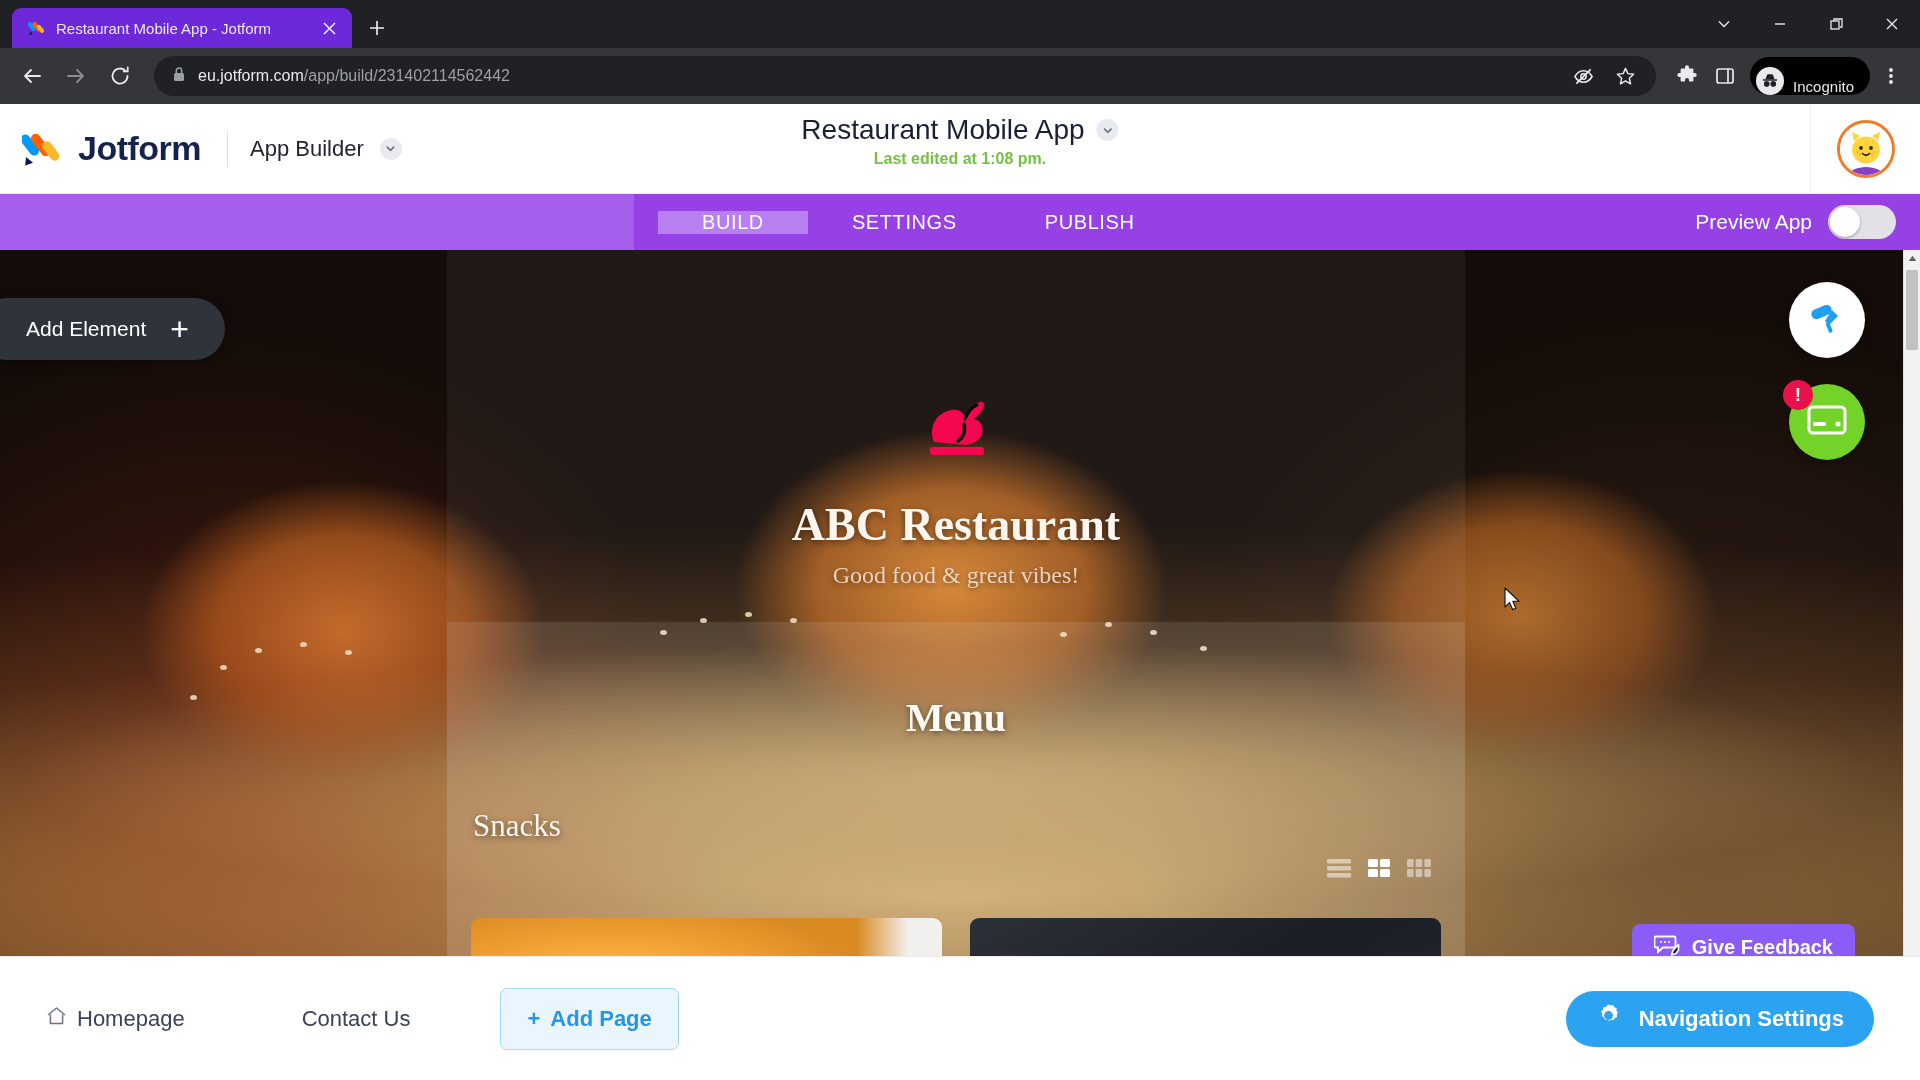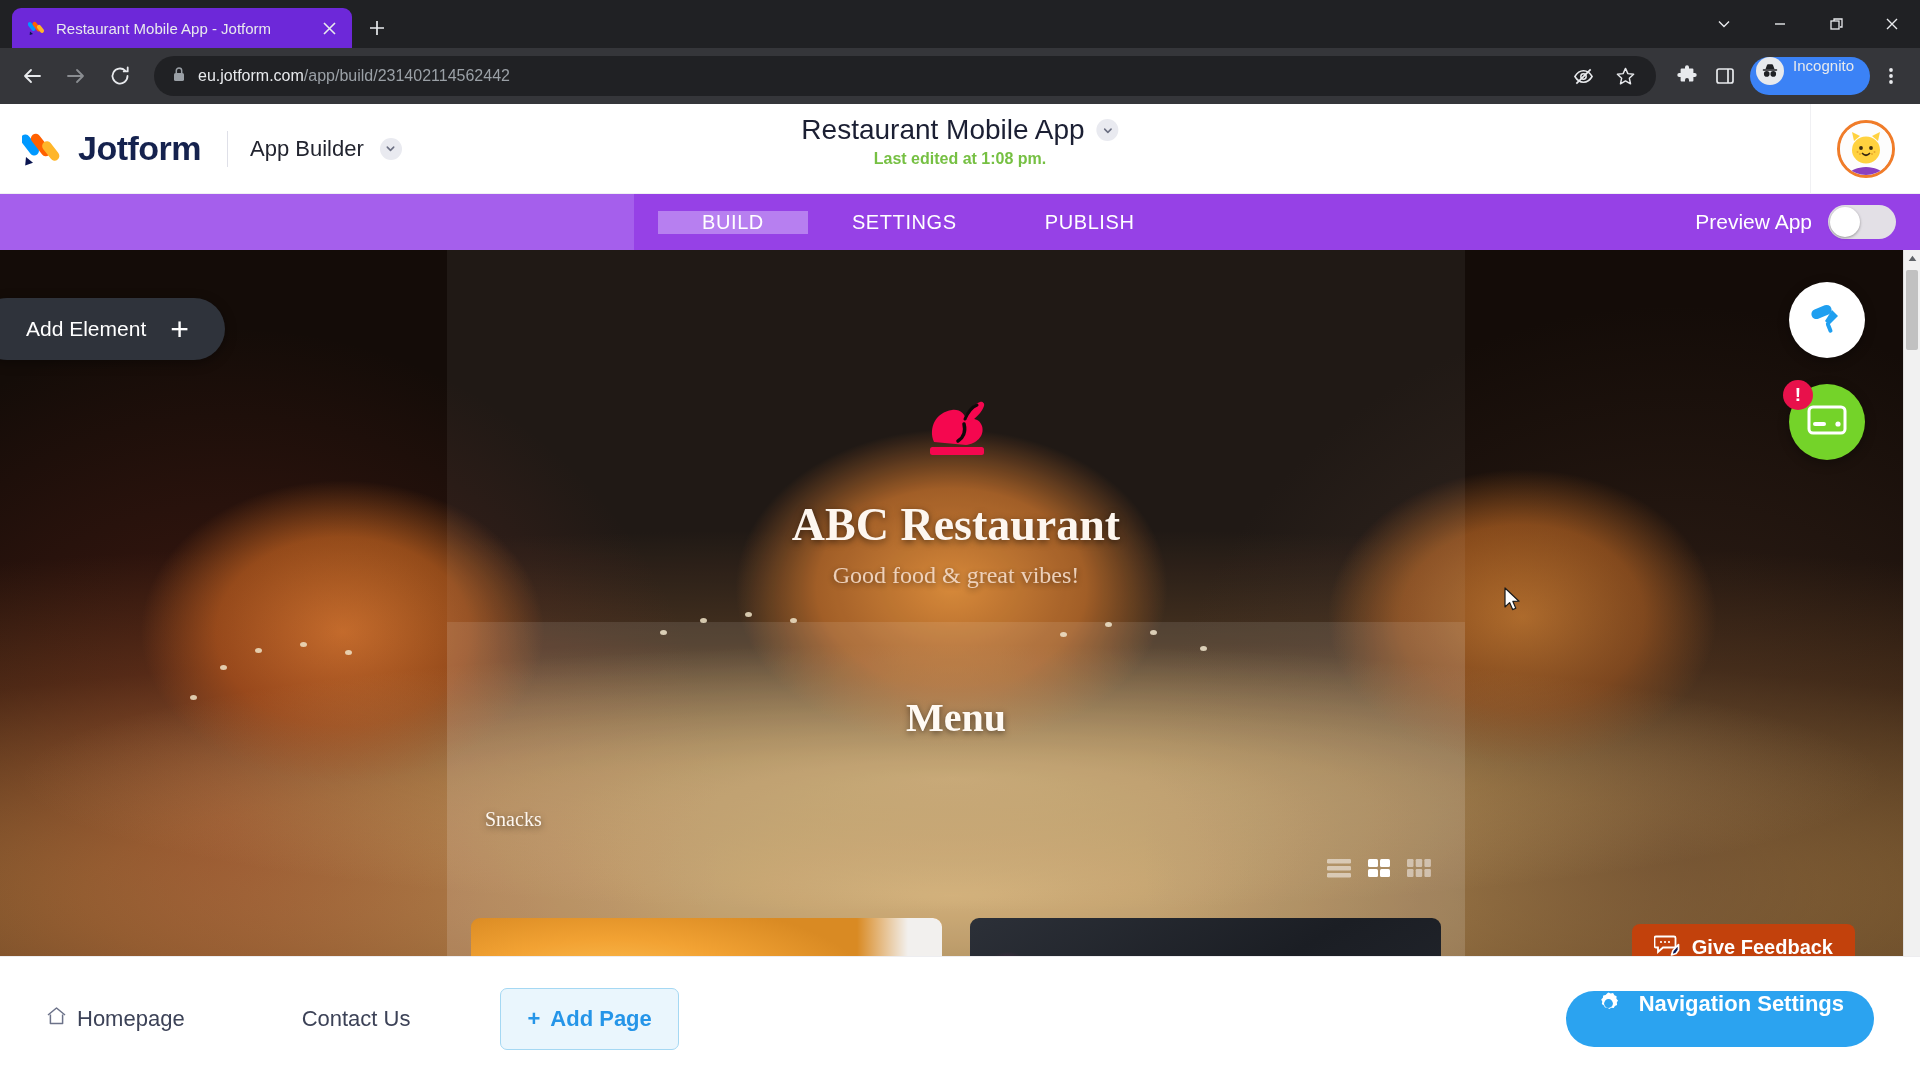--- a/index.html
+++ b/index.html
@@ -58,22 +58,22 @@
     gap: 12px; min-width: 0;
   }
   .omni-url { font-size: 16px; color: #e8eaed; white-space: nowrap; overflow: hidden; }
   .omni-url .path { color: #9aa0a6; }
   .omni-right { margin-left: auto; display: flex; align-items: center; gap: 8px; }
   .tb-icon {
     width: 34px; height: 34px; display: flex; align-items: center;
     justify-content: center; color: #e8eaed; border-radius: 50%;
   }
   .incognito-badge {
-    height: 38px; background: #3b82f6; border-radius: 19px; display: flex;
-    align-items: flex-start; gap: 9px; padding: 0 16px 0 6px; margin-left: 4px;
+    height: 38px; background: #000000; border-radius: 19px; display: flex;
+    align-items: flex-end; gap: 9px; padding: 0 16px 0 6px; margin-left: 4px;
   }
   .incognito-avatar {
     width: 28px; height: 28px; border-radius: 50%; background: #e8eaed;
     display: flex; align-items: center; justify-content: center;
   }
   .incognito-label { color: #e8eaed; font-size: 15px; }
 
   
   .page { flex: 1; position: relative; background: #fff; overflow: hidden; }
 
@@ -188,22 +188,22 @@
   .menu-panel {
     position: absolute; left: 0; right: 0; top: 372px; bottom: 0;
     background: rgba(255,255,255,0.10);
   }
   .menu-heading {
     text-align: center; margin-top: 72px;
     font-family: "Liberation Serif", serif; font-weight: 700; font-size: 40px;
     color: #fffaf4; text-shadow: 0 2px 6px rgba(0,0,0,.5);
   }
   .menu-category {
-    position: absolute; left: 38px; top: 186px;
-    font-family: "Liberation Serif", serif; font-size: 20px; color: #fdf6ef;
+    position: absolute; left: 26px; top: 186px;
+    font-family: "Liberation Serif", serif; font-size: 31px; color: #fdf6ef;
     text-shadow: 0 2px 6px rgba(0,0,0,.5);
   }
   .view-modes {
     position: absolute; right: 34px; top: 236px; display: flex; gap: 17px; align-items: center;
   }
   .vm { opacity: .62; }
   .vm.active { opacity: 1; }
   .cards-row { position: absolute; left: 24px; right: 24px; top: 296px; display: flex; gap: 28px; }
   .card {
     flex: 1; height: 130px; border-radius: 9px; position: relative; overflow: hidden;
@@ -251,21 +251,21 @@
   }
   .fab-badge {
     position: absolute; left: -6px; top: -4px; width: 30px; height: 30px;
     border-radius: 50%; background: #e8114b; color: #fff; font-size: 19px;
     font-weight: 700; display: flex; align-items: center; justify-content: center;
   }
 
   
   .give-feedback {
     position: absolute; right: 48px; bottom: 14px; height: 46px;
-    background: #c2410c; border-radius: 8px 8px 0 0; display: flex;
+    background: #8b5cf6; border-radius: 8px 8px 0 0; display: flex;
     align-items: center; gap: 12px; padding: 0 22px;
   }
   .give-feedback span { color: #fff; font-size: 20px; font-weight: 700; }
 
   
   .vscroll {
     position: absolute; right: 0; top: 0; bottom: 0; width: 17px;
     background: #f1f1f1; border-left: 1px solid #e0e0e0;
   }
   .vscroll-arrow {
@@ -286,21 +286,21 @@
   }
   .page-link { display: flex; align-items: center; gap: 10px; font-size: 22px; color: #3c4257; }
   .page-link.second { margin-left: 117px; }
   .add-page-btn {
     margin-left: 90px; height: 62px; padding: 0 26px; border: 1px solid #a5d8f3;
     background: #eaf6fd; border-radius: 7px; display: flex; align-items: center;
     gap: 10px; color: #2595e8; font-size: 22px; font-weight: 700;
   }
   .nav-settings-btn {
     margin-left: auto; height: 56px; padding: 0 30px; border-radius: 28px;
-    background: #2ba3f0; display: flex; gap: 18px;
+    background: #2ba3f0; display: flex; align-items: center; gap: 18px;
     color: #fff; font-size: 22px; font-weight: 700;
   }
 
   
   .cursor { position: absolute; left: 1504px; top: 337px; pointer-events: none; }
 </style>
 </head>
 <body>
 
 <div class="browser">

